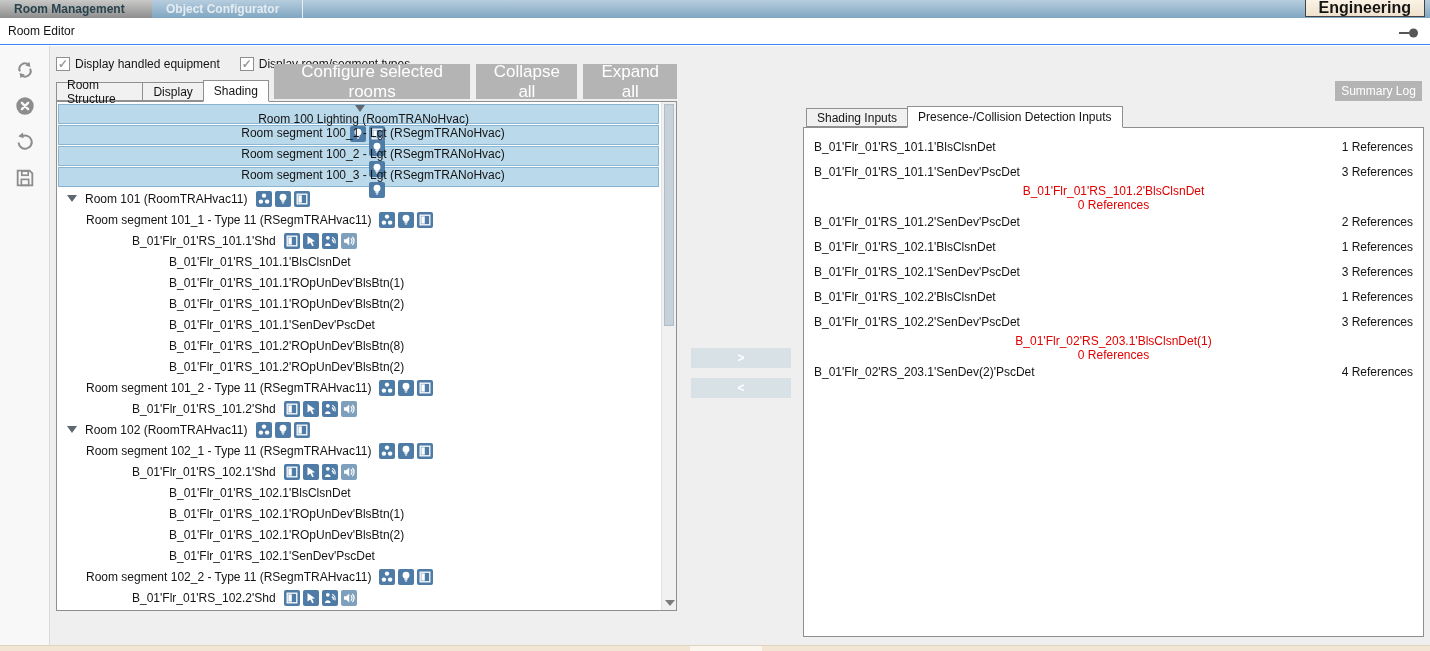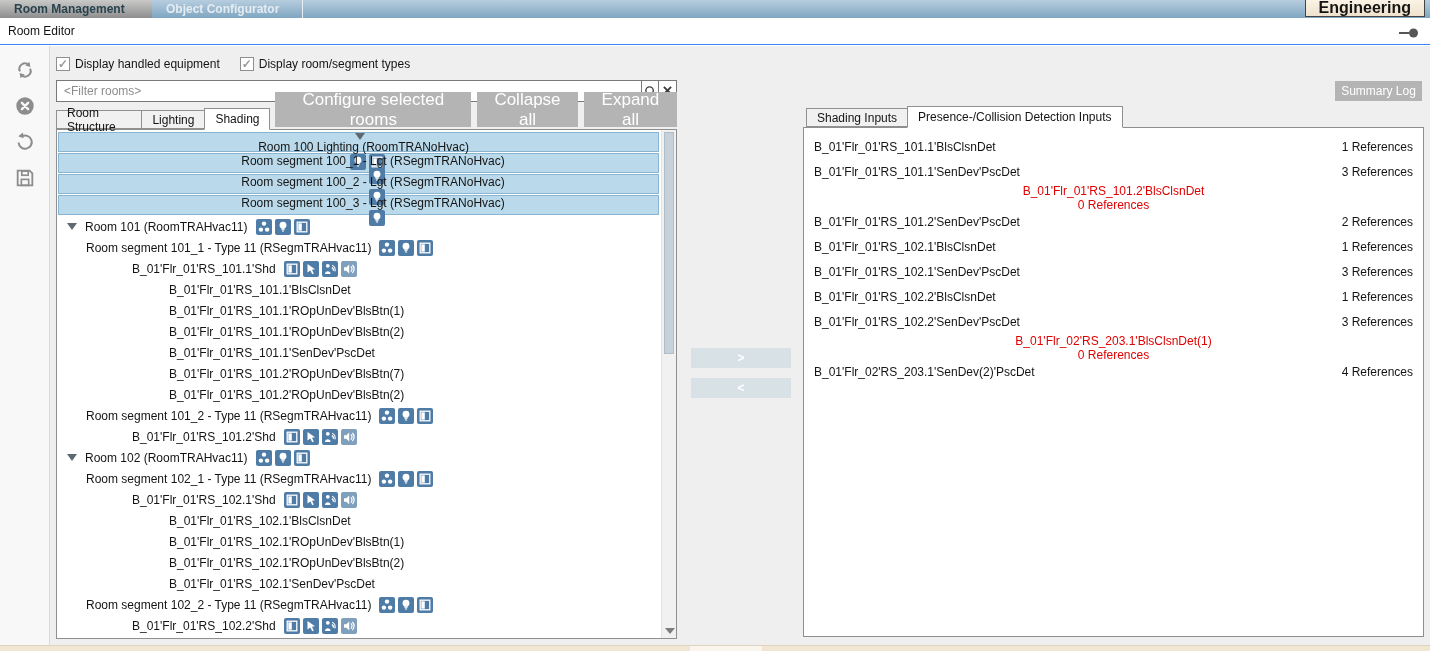--- a/index.html
+++ b/index.html
@@ -166,37 +166,25 @@
         <label class="check-item">
           <span class="cb">✓</span>
           <span>Display handled equipment</span>
         </label>
         <label class="check-item">
           <span class="cb">✓</span>
           <span>Display room/segment types</span>
         </label>
       </div>
 
-    <div class="filter-row">
-      <input class="filter-input" placeholder="&lt;Filter rooms&gt;" style="">
-      <button class="icon-btn">
-        <svg width="13" height="13" viewBox="0 0 14 14">
-          <circle cx="6" cy="6" r="4" fill="none" stroke="#3e3e3e" stroke-width="1.5"></circle>
-          <line x1="9" y1="9" x2="13" y2="13" stroke="#3e3e3e" stroke-width="1.5"></line>
-        </svg>
-      </button>
-      <button class="icon-btn last">
-        <span class="x-glyph">×</span>
-      </button>
-    </div>
 
     <div class="tabs-row">
       <div id="left-tabs" style="display:flex;align-items:flex-end;">
           <div class="tab">Room Structure</div>
-          <div class="tab">Lighting</div>
+          <div class="tab">Display</div>
           <div class="tab active">Shading</div>
         </div>
       <div class="tabs-spacer"></div>
       <div id="left-buttons" style="display:flex;align-items:flex-end;">
           <button class="gray-btn">Configure selected rooms</button>
           <button class="gray-btn">Collapse all</button>
           <button class="gray-btn">Expand all</button>
         </div>
     </div>
 
@@ -345,21 +333,21 @@
           <div class="tree-row lv3">
             <span>B_01'Flr_01'RS_101.1'ROpUnDev'BlsBtn(1)</span>
           </div>
           <div class="tree-row lv3">
             <span>B_01'Flr_01'RS_101.1'ROpUnDev'BlsBtn(2)</span>
           </div>
           <div class="tree-row lv3">
             <span>B_01'Flr_01'RS_101.1'SenDev'PscDet</span>
           </div>
           <div class="tree-row lv3">
-            <span>B_01'Flr_01'RS_101.2'ROpUnDev'BlsBtn(7)</span>
+            <span>B_01'Flr_01'RS_101.2'ROpUnDev'BlsBtn(8)</span>
           </div>
           <div class="tree-row lv3">
             <span>B_01'Flr_01'RS_101.2'ROpUnDev'BlsBtn(2)</span>
           </div>
           <div class="tree-row lv1">
             <span>Room segment 101_2 - Type 11 (RSegmTRAHvac11)</span>
             <span class="t-icons">
               <span class="ticon">
                 <svg width="16" height="16" viewBox="0 0 16 16">
                   <circle cx="8" cy="4.6" r="2.2" fill="#fff"></circle>

